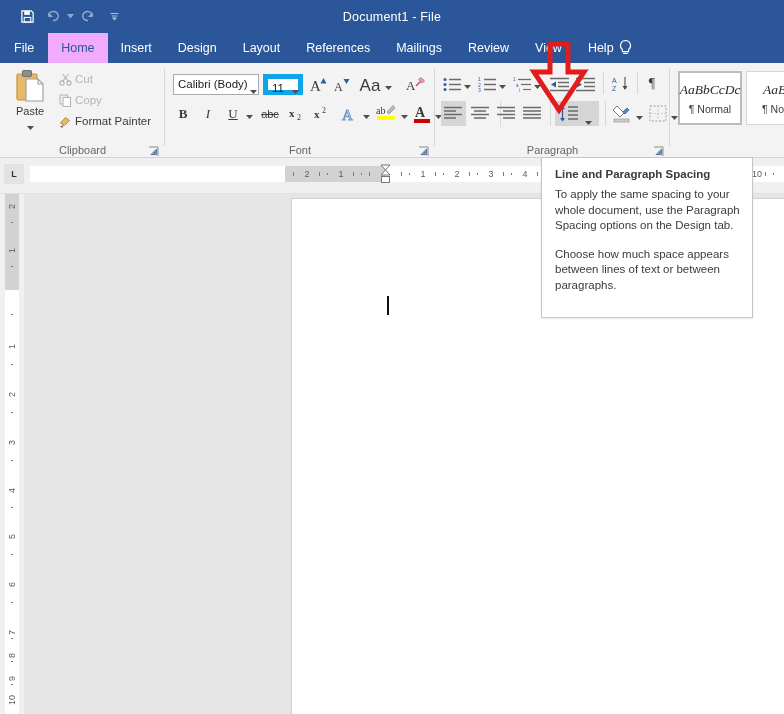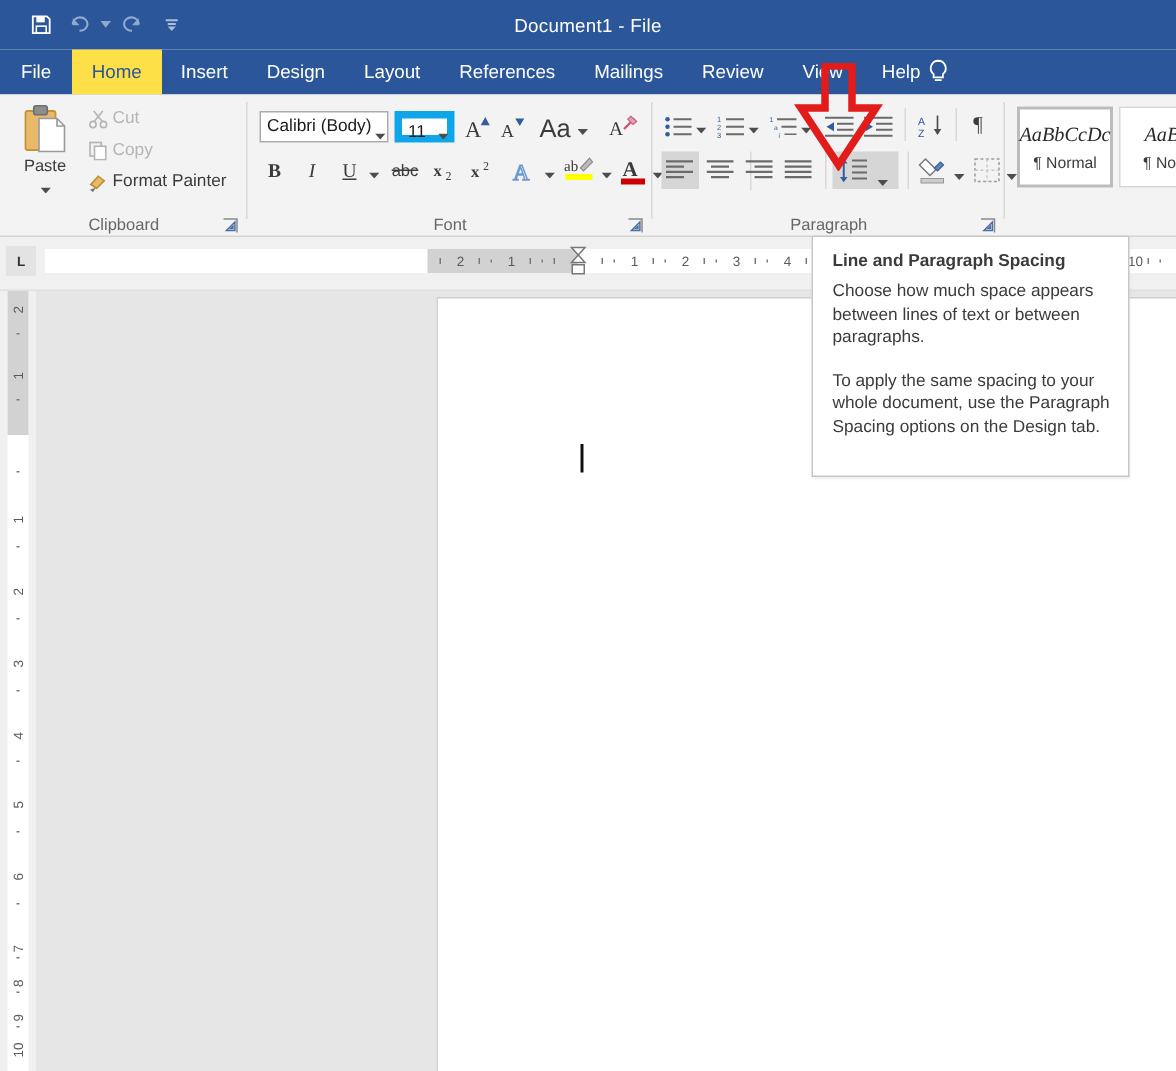--- a/index.html
+++ b/index.html
@@ -30,21 +30,21 @@
   
   .tabbar {
     position: absolute; left: 0; top: 33px; width: 784px; height: 30px;
     background: #2b579a;
   }
   .tabs { display: flex; align-items: stretch; height: 30px; }
   .tab {
     padding: 0 13px; display: flex; align-items: center;
     color: #ffffff; font-size: 12.5px; white-space: nowrap;
   }
-  .tab.active { background: #fde047; color: #2b579a; }
+  .tab.active { background: #f0abfc; color: #2b579a; }
   .tab.first { padding: 0 14px; }
   .tellme {
     position: absolute; left: 640px; top: 0; height: 30px;
     display: flex; align-items: center; color: #ffffff; font-size: 12.5px;
     white-space: nowrap;
   }
   .bulb { position: absolute; left: 617px; top: 6px; }
 
   
   .ribbon {
@@ -654,22 +654,22 @@
   </div>
 
   <div class="docarea">
     <div class="page">
       <div class="caret"></div>
     </div>
   </div>
 
   <div class="tooltip">
     <div class="tt-title">Line and Paragraph Spacing</div>
+    <div class="tt-body">To apply the same spacing to your whole document, use the Paragraph Spacing options on the Design tab.</div>
     <div class="tt-body">Choose how much space appears between lines of text or between paragraphs.</div>
-    <div class="tt-body">To apply the same spacing to your whole document, use the Paragraph Spacing options on the Design tab.</div>
   </div>
 
   <div class="redarrow">
     <svg width="62" height="72" viewBox="0 0 62 72">
       <path d="M22 2 L40 2 L40 30 L56 30 L31 68 L6 30 L22 30 Z" fill="none" stroke="#E21B1B" stroke-width="5" stroke-linejoin="miter"></path>
     </svg>
   </div>
 
 </div>
 

